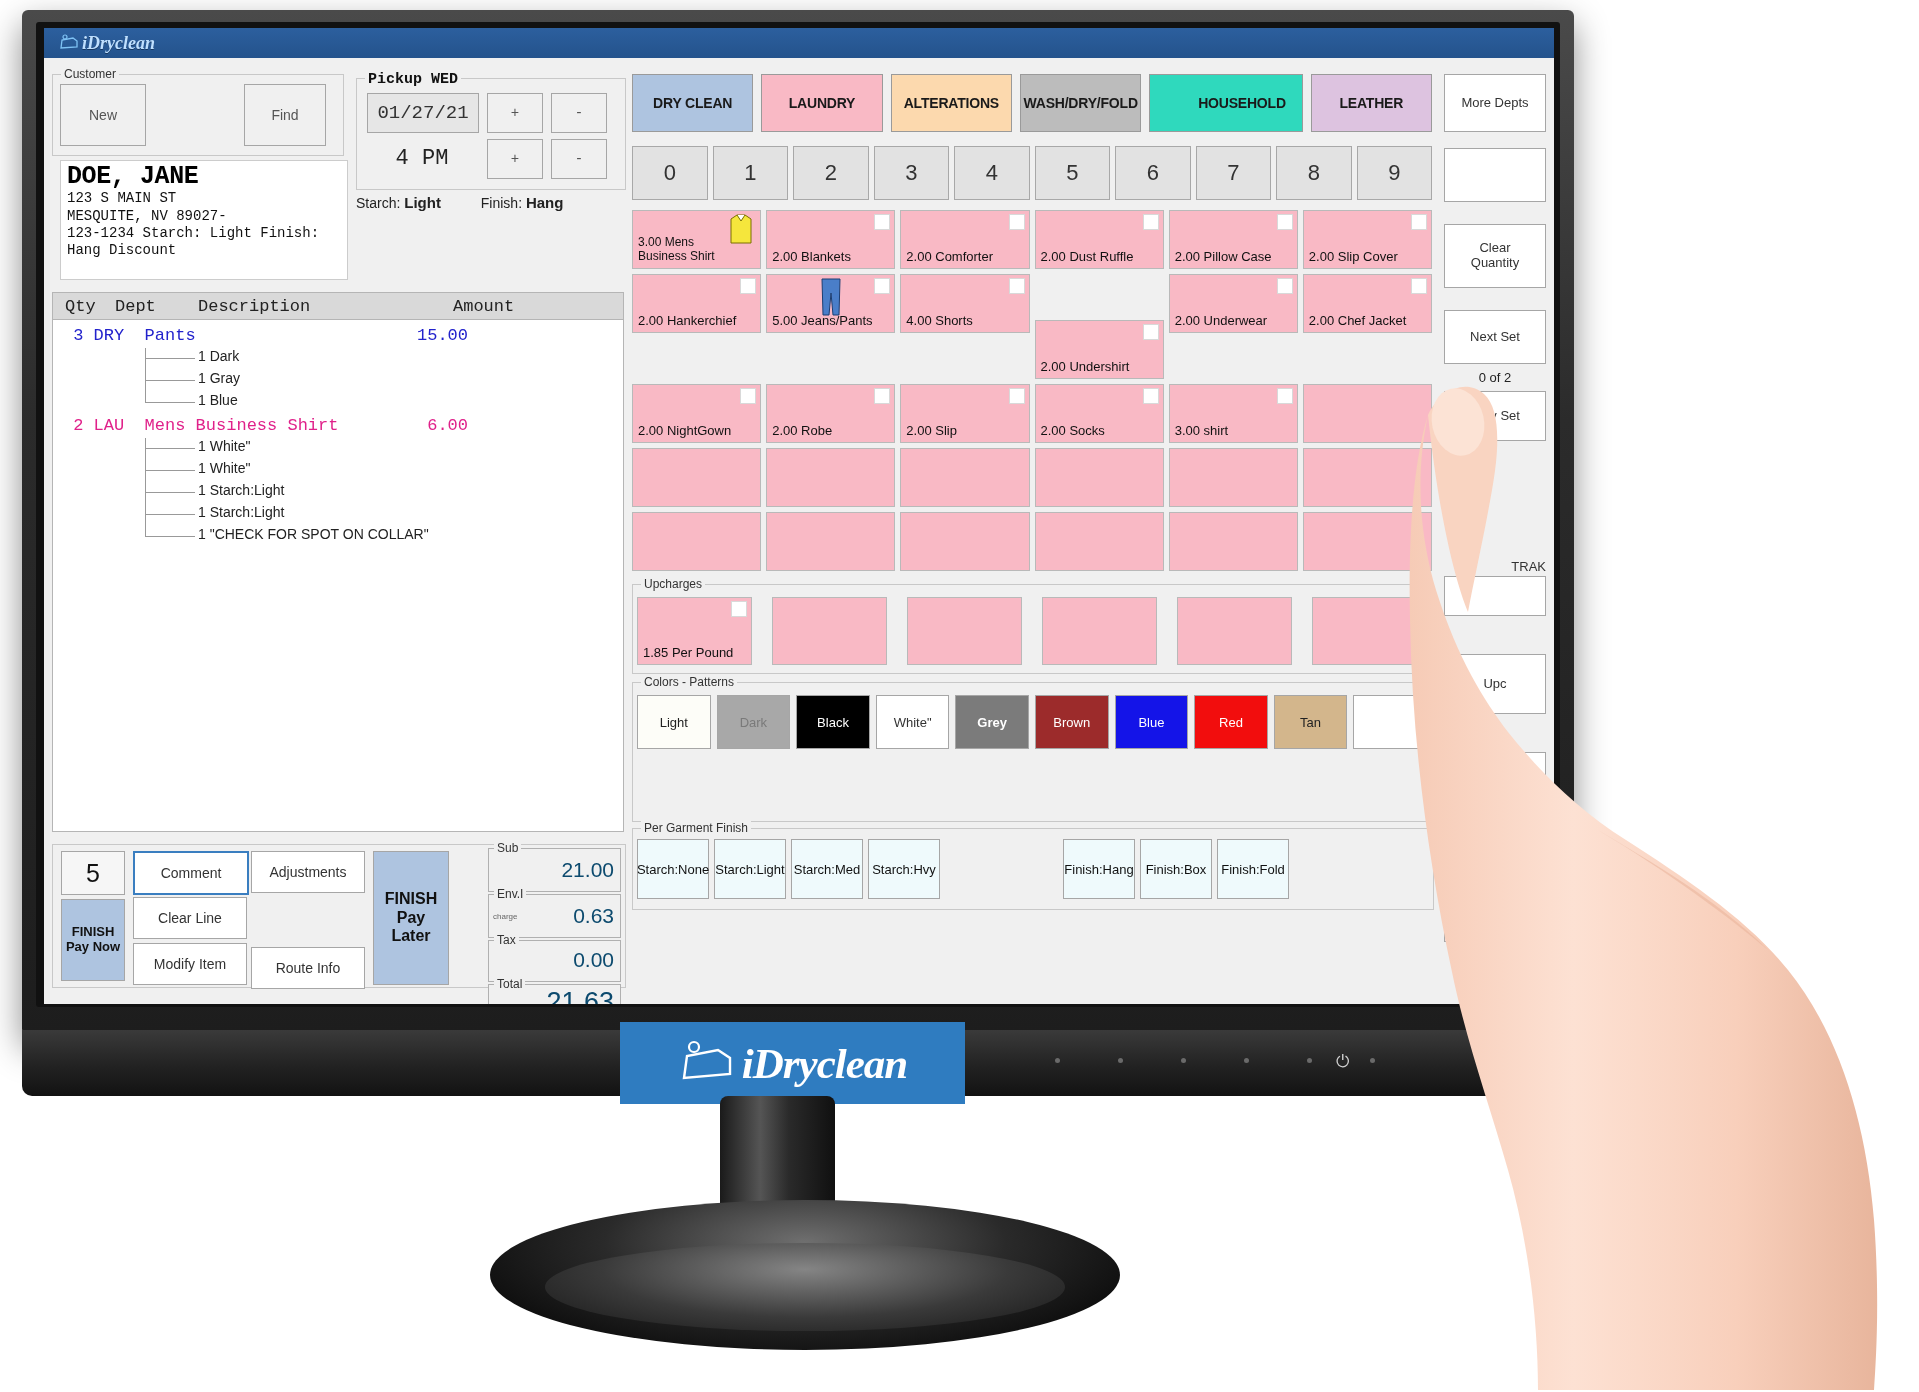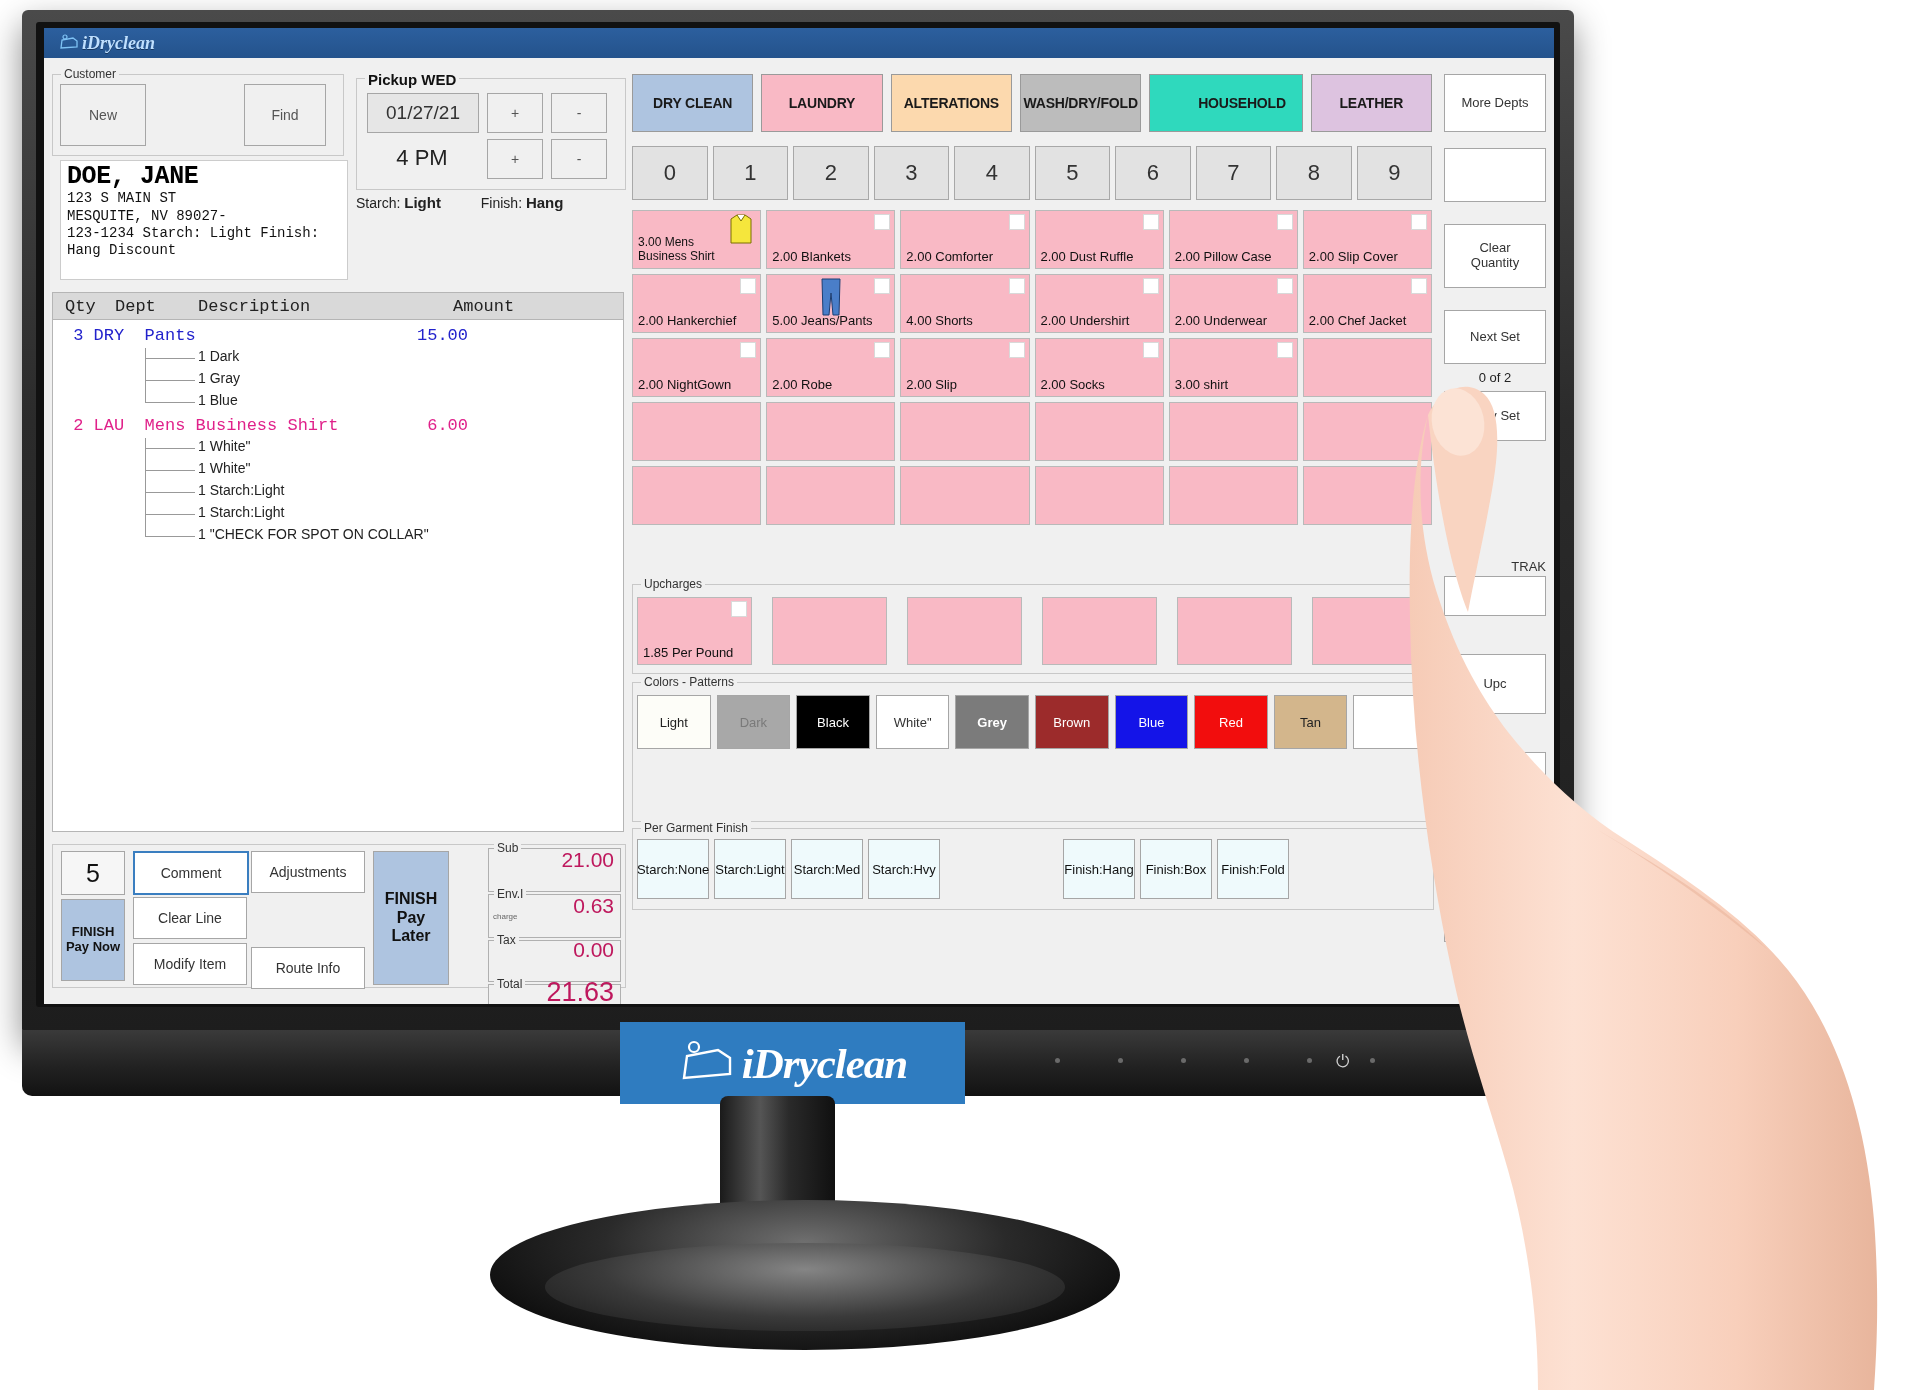--- a/index.html
+++ b/index.html
@@ -47,41 +47,41 @@
   .cust-group{left:0;top:10px;width:290px;height:80px;}
   .btn{background:#f0f0f0;border:1px solid #a6a6a6;font-size:14px;color:#555;
     display:flex;align-items:center;justify-content:center;text-align:center;line-height:1.15;}
   .btn-new{position:absolute;left:8px;top:10px;width:84px;height:60px;}
   .btn-find{position:absolute;left:192px;top:10px;width:80px;height:60px;}
 
   .custbox{position:absolute;left:8px;top:96px;width:288px;height:120px;background:#fff;border:1px solid #ccc;padding:3px 6px;box-sizing:border-box;font-family:Liberation Mono, monospace;}
   .cname{font-size:25px;font-weight:bold;color:#000;letter-spacing:-.4px;line-height:1.05;}
   .cline{font-size:14px;color:#111;line-height:1.24;}
 
-  .pickup-group{left:304px;top:14px;width:268px;height:110px;}
+  .pickup-group{left:304px;top:14px;width:268px;height:110px;font-family:Liberation Mono, monospace;}
   .pk-date{position:absolute;left:10px;top:14px;width:110px;height:38px;background:#e6e6e6;border:1px solid #a6a6a6;
     display:flex;align-items:center;justify-content:center;font-size:19px;color:#333;}
   .pk-time{position:absolute;left:10px;top:60px;width:110px;height:38px;display:flex;align-items:center;justify-content:center;font-size:22px;color:#222;}
   .pkpm{position:absolute;width:54px;height:38px;}
   .pk-meta{position:absolute;left:304px;top:130px;width:270px;font-size:14px;color:#222;}
   .pk-meta b{font-size:15px;}
 
   .listhead{position:absolute;left:0;top:228px;width:572px;height:28px;background:#d9d9d9;border:1px solid #b5b5b5;
     box-sizing:border-box;font-family:"Liberation Mono",monospace;font-size:17px;color:#222;}
   .listhead span{position:absolute;top:4px;}
   .listbox{position:absolute;left:0;top:256px;width:572px;height:512px;background:#fff;border:1px solid #b5b5b5;box-sizing:border-box;
     border-top:none;overflow:hidden;}
   .lrow{font-family:"Liberation Mono",monospace;font-size:17px;white-space:pre;}
   .lrow.dry{color:#2222cc;}
   .lrow.lau{color:#e0218a;}
   .sub{font-family:"Liberation Sans",sans-serif;font-size:14px;color:#222;}
 
   .totbox{position:absolute;width:133px;border:1px solid #b0b0b0;background:#f0f0f0;box-sizing:border-box;}
   .totbox .tl{position:absolute;left:5px;top:-8px;background:#f0f0f0;padding:0 3px;font-size:12px;color:#333;}
-  .totbox .tv{position:absolute;right:6px;bottom:19px;font-size:21px;color:#be185d;}
+  .totbox .tv{position:absolute;right:6px;bottom:9px;font-size:21px;color:#0c4a6e;}
 
   
   .right{position:absolute;left:588px;top:6px;right:6px;bottom:6px;}
   .dept{height:56px;border:1px solid #9a9a9a;font-size:14px;font-weight:bold;color:#1a1a1a;
     display:flex;align-items:center;justify-content:center;letter-spacing:-.2px;}
   .numkey{height:52px;background:#e2e2e2;border:1px solid #a8a8a8;display:flex;align-items:center;justify-content:center;
     font-size:22px;color:#333;}
   .itm{position:relative;background:#f9b9c5;border:1px solid #b9b9b9;}
   .itm .cap{position:absolute;left:5px;bottom:4px;font-size:13px;color:#111;white-space:nowrap;}
   .itm .chk{position:absolute;right:4px;top:3px;width:14px;height:14px;background:#fff;border:1px solid #d9d9d9;}
@@ -276,21 +276,21 @@
                 <span class="chk"></span>
                 <span style="position: absolute; left: 50%; margin-left: -13px; top: 2px;"><svg width="26" height="40" viewBox="0 0 26 40">
                     <path d="M4 2 L22 2 L21 38 L15 38 L13 16 L11 38 L5 38 Z" fill="#4a7ec9" stroke="#1c3f73" stroke-width="1"></path>
                   </svg></span>
                 <span class="cap">5.00  Jeans/Pants</span>
               </div>
               <div class="itm" style="height: 57px;">
                 <span class="chk"></span>
                 <span class="cap">4.00  Shorts</span>
               </div>
-              <div class="itm" style="height: 57px;">
+              <div class="itm" style="height: 57px; margin-top: 46px;">
                 <span class="chk"></span>
                 <span class="cap">2.00  Undershirt</span>
               </div>
               <div class="itm" style="height: 57px;">
                 <span class="chk"></span>
                 <span class="cap">2.00  Underwear</span>
               </div>
               <div class="itm" style="height: 57px;">
                 <span class="chk"></span>
                 <span class="cap">2.00  Chef Jacket</span>

